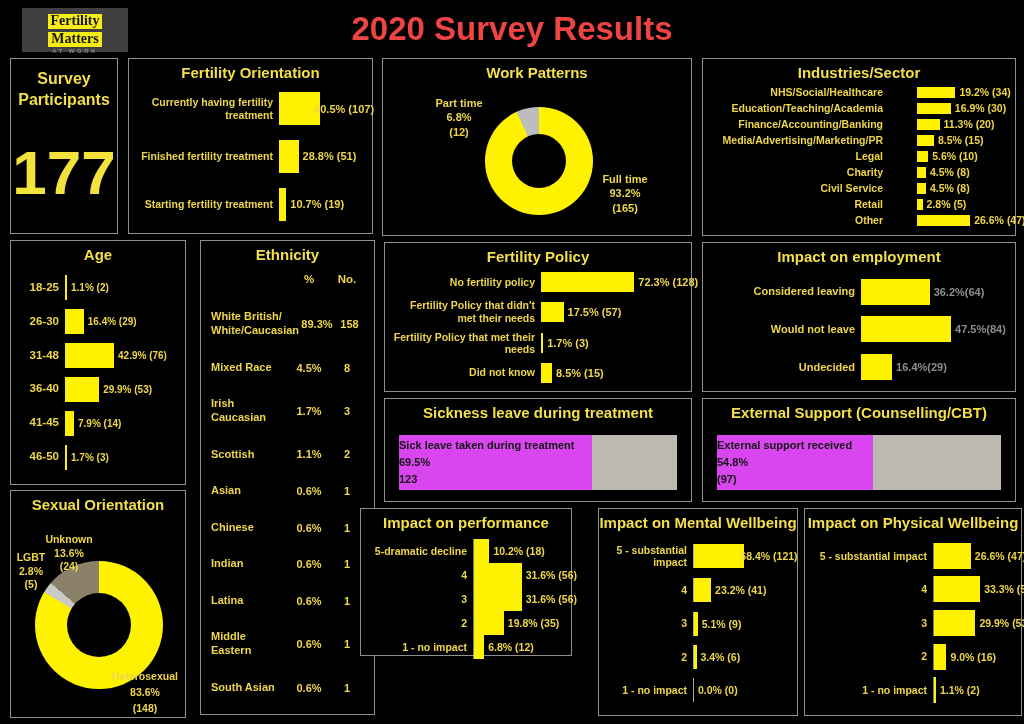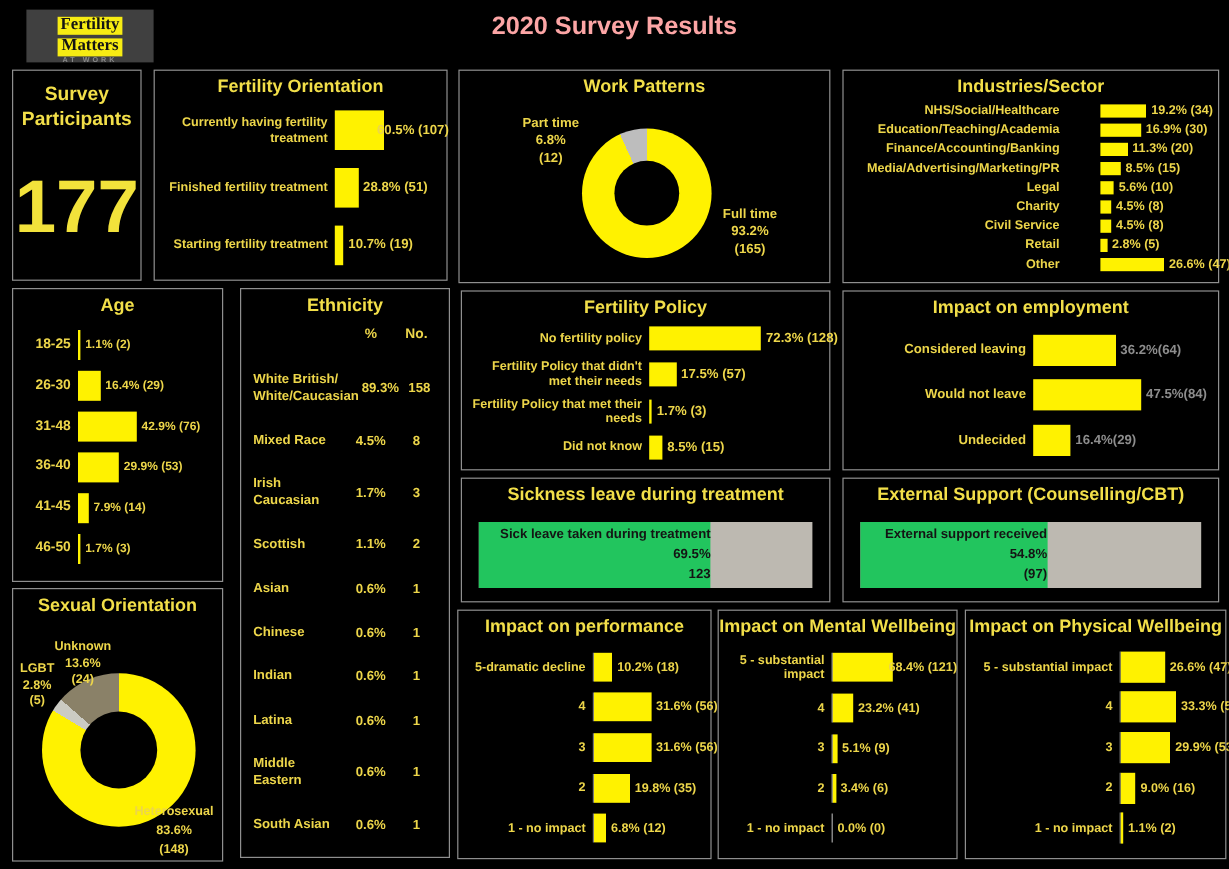--- a/index.html
+++ b/index.html
@@ -9,21 +9,21 @@
   #stage { position:absolute; inset:0; background:#000; }
 
   
   .logo { position:absolute; left:22px; top:8px; width:106px; height:44px;
           background:#404040; text-align:center; padding-top:3px;
           font-family:"Liberation Serif", serif; font-weight:bold; color:#141414; }
   .logo .hl { background:#f7ec13; padding:0 3px; font-size:14px; line-height:1.05; display:inline-block; }
   .logo-sub { font-family:"Liberation Sans", sans-serif; font-size:6px; letter-spacing:2.5px;
               color:#8a8a8a; margin-top:1px; font-weight:bold; }
   .main-title { position:absolute; left:0; right:0; top:10px; text-align:center;
-                font-size:21px; font-weight:bold; color:#fca5a5; }
+                font-size:33px; font-weight:bold; color:#ef4444; }
 
   
   .panel { position:absolute; background:#000; border:1.5px solid #8f8f8f; }
   .panel-title { text-align:center; font-size:15px; font-weight:bold; color:#f2df49; padding-top:5px; }
 
   
   .pp-title { text-align:center; font-size:16px; font-weight:bold; color:#f2df49; padding:10px 6px 0; line-height:1.3; }
   .pp-value { position:absolute; left:0; right:0; top:78px; text-align:center;
               font-size:62px; font-weight:bold; color:#f2e23b; }
 
@@ -83,22 +83,22 @@
   .eth-sp { flex:1; } .eth-hpct { width:42px; text-align:center; } .eth-hno { width:34px; text-align:center; }
 
   
   .donut { position:absolute; border-radius:50%; }
   .donut::after { content:""; position:absolute; inset:25%; background:#000; border-radius:50%; }
   .donut-label { position:absolute; text-align:center; color:#edd64a; font-weight:bold;
                  font-size:11px; line-height:1.3; }
 
   
   .stacked { position:absolute; left:14px; right:14px; top:36px; bottom:11px; background:#bdb9b1; }
-  .stacked-fill { height:100%; background:#22c55e; display:flex; flex-direction:column;
-                  justify-content:center; text-align:right; color:#141414;
+  .stacked-fill { height:100%; background:#d946ef; display:flex; flex-direction:column;
+                  justify-content:center; text-align:left; color:#141414;
                   font-size:11px; font-weight:bold; line-height:1.55; }
 </style>
 </head>
 <body>
 <div id="stage">
 
 <div class="logo">
   <div><span class="hl">Fertility</span></div>
   <div><span class="hl">Matters</span></div>
   <div class="logo-sub">AT WORK</div>
@@ -426,21 +426,21 @@
     <div>2.8%</div>
     <div>(5)</div>
   </div>
   <div class="donut-label" style="left:94px;top:178px;width:80px;font-size:10.5px;line-height:1.5">
     <div>Heterosexual</div>
     <div>83.6%</div>
     <div>(148)</div>
   </div>
 </div>
 
-<div class="panel panel-perf" style="left:381px;top:508px;width:212px;height:208px">
+<div class="panel panel-perf" style="left:360px;top:508px;width:212px;height:148px">
   <div class="panel-title">Impact on performance</div>
   <div class="bars" style="top:30px;bottom:8px">
         <div class="bar-row">
           <span class="bar-label">5-dramatic decline</span>
           <span class="bar-track">
             <span class="bar" style="width: 17.2881%; min-width: 2px;"></span>
             <span class="bar-value">10.2% (18)</span>
           </span>
         </div>
         <div class="bar-row">

